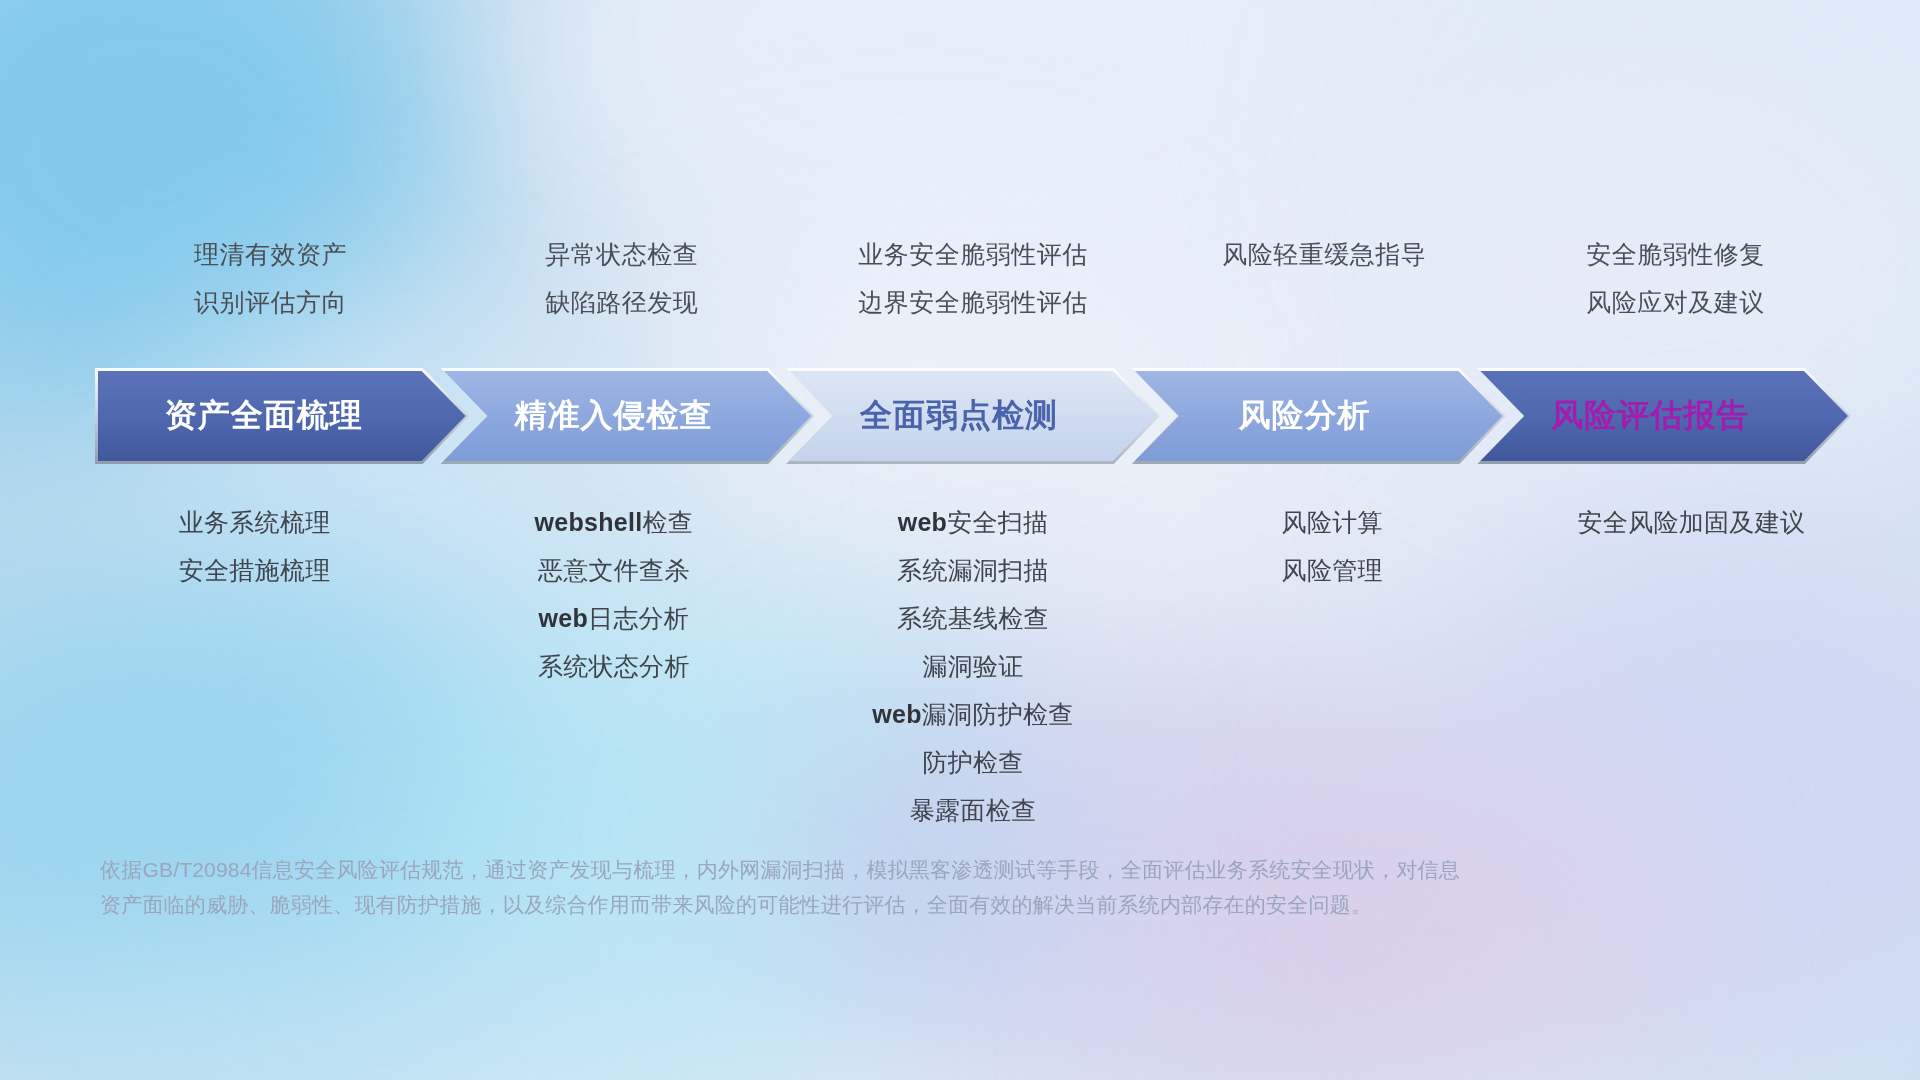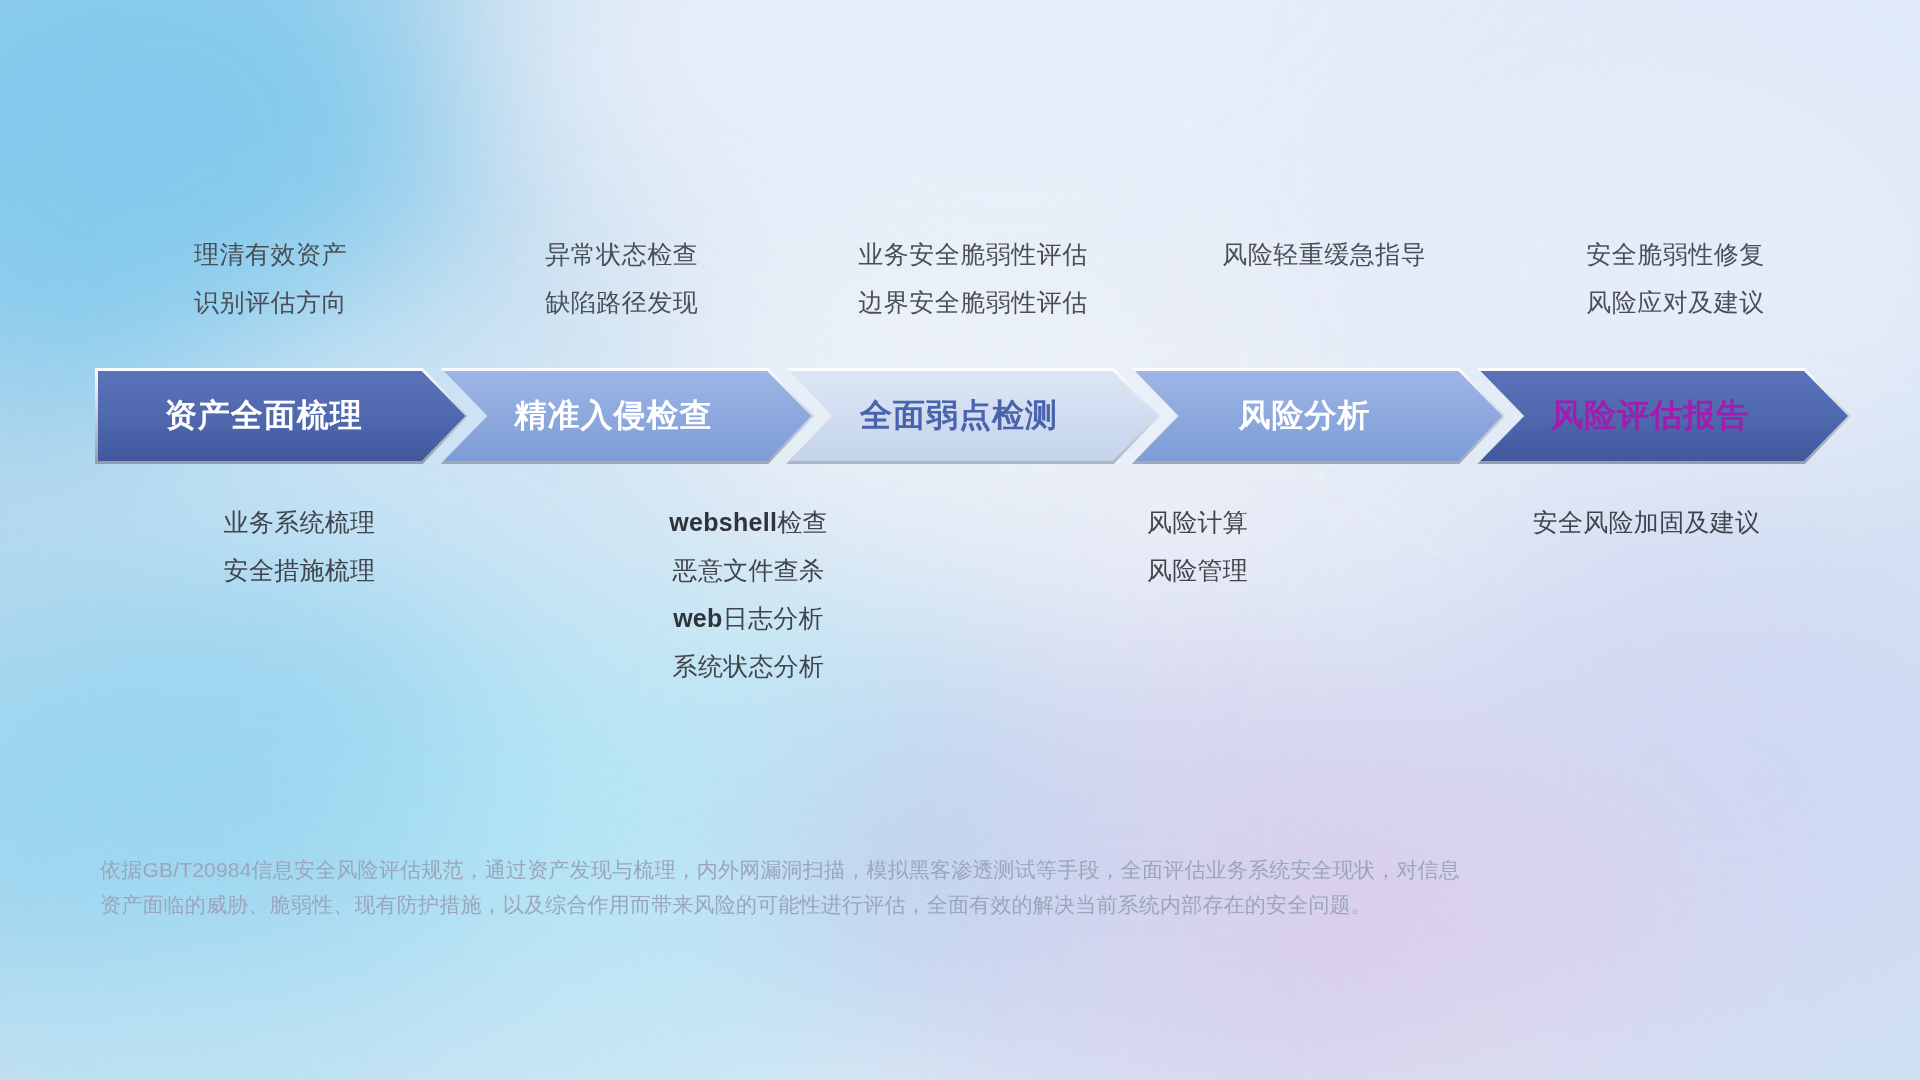--- a/index.html
+++ b/index.html
@@ -185,20 +185,29 @@
         <div class="bot-item"><span>业务系统梳理</span></div>
         <div class="bot-item"><span>安全措施梳理</span></div>
       </div>
       <div class="col">
         <div class="bot-item"><span class="en">webshell</span><span>检查</span></div>
         <div class="bot-item"><span>恶意文件查杀</span></div>
         <div class="bot-item"><span class="en">web</span><span>日志分析</span></div>
         <div class="bot-item"><span>系统状态分析</span></div>
       </div>
       <div class="col">
+        <div class="bot-item"><span class="en">web</span><span>安全扫描</span></div>
+        <div class="bot-item"><span>系统漏洞扫描</span></div>
+        <div class="bot-item"><span>系统基线检查</span></div>
+        <div class="bot-item"><span>漏洞验证</span></div>
+        <div class="bot-item"><span class="en">web</span><span>漏洞防护检查</span></div>
+        <div class="bot-item"><span>防护检查</span></div>
+        <div class="bot-item"><span>暴露面检查</span></div>
+      </div>
+      <div class="col">
         <div class="bot-item"><span>风险计算</span></div>
         <div class="bot-item"><span>风险管理</span></div>
       </div>
       <div class="col">
         <div class="bot-item"><span>安全风险加固及建议</span></div>
       </div>
     </div>
 
   <div id="footer">
     <div>依据GB/T20984信息安全风险评估规范，通过资产发现与梳理，内外网漏洞扫描，模拟黑客渗透测试等手段，全面评估业务系统安全现状，对信息</div>

